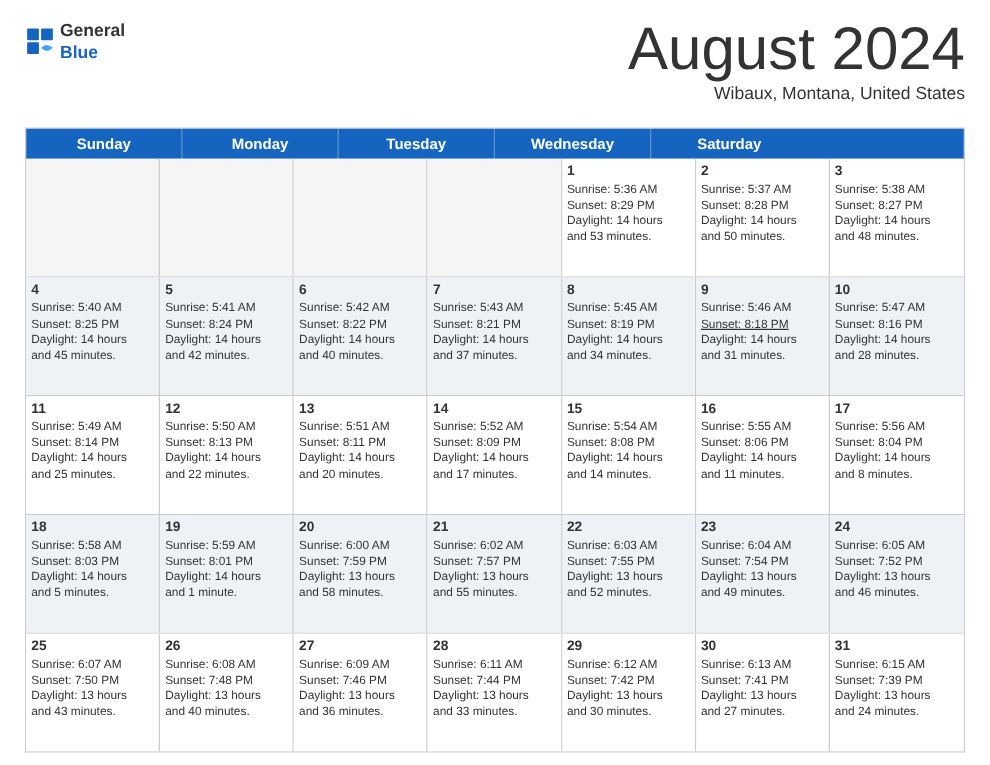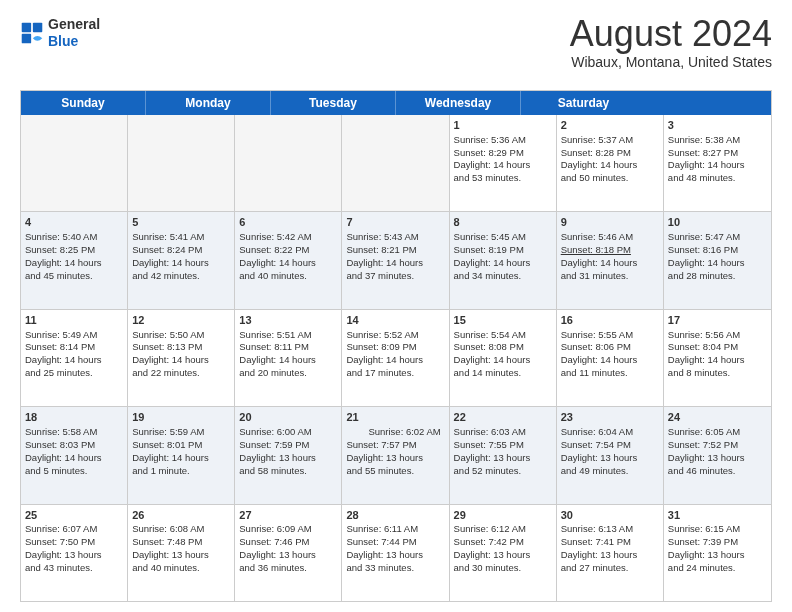--- a/index.html
+++ b/index.html
@@ -35,21 +35,21 @@
     .logo-general { color: #333; font-weight: bold; }
     .logo-blue { color: #1565c0; font-weight: bold; }
     .logo-icon {
       width: 24px;
       height: 24px;
     }
     .title-block {
       text-align: right;
     }
     .month-title {
-      font-size: 36px;
+      font-size: 48px;
       color: #333;
       font-weight: normal;
       line-height: 1;
     }
     .subtitle {
       font-size: 14px;
       color: #333;
       margin-top: 2px;
     }
     .calendar {
@@ -285,21 +285,21 @@
           </div>
           <div class="cal-cell">
             <span class="day-num">20</span>
             <span style="display: block;">Sunrise: 6:00 AM</span>
             <span style="display: block;">Sunset: 7:59 PM</span>
             <span style="display: block;">Daylight: 13 hours</span>
             <span style="display: block;">and 58 minutes.</span>
           </div>
           <div class="cal-cell">
             <span class="day-num">21</span>
-            <span style="display: block; margin-left: 22px;">Sunrise: 6:02 AM</span>
+            <span style="display: block;">Sunrise: 6:02 AM</span>
             <span style="display: block;">Sunset: 7:57 PM</span>
             <span style="display: block;">Daylight: 13 hours</span>
             <span style="display: block;">and 55 minutes.</span>
           </div>
           <div class="cal-cell">
             <span class="day-num">22</span>
             <span style="display: block;">Sunrise: 6:03 AM</span>
             <span style="display: block;">Sunset: 7:55 PM</span>
             <span style="display: block;">Daylight: 13 hours</span>
             <span style="display: block;">and 52 minutes.</span>

